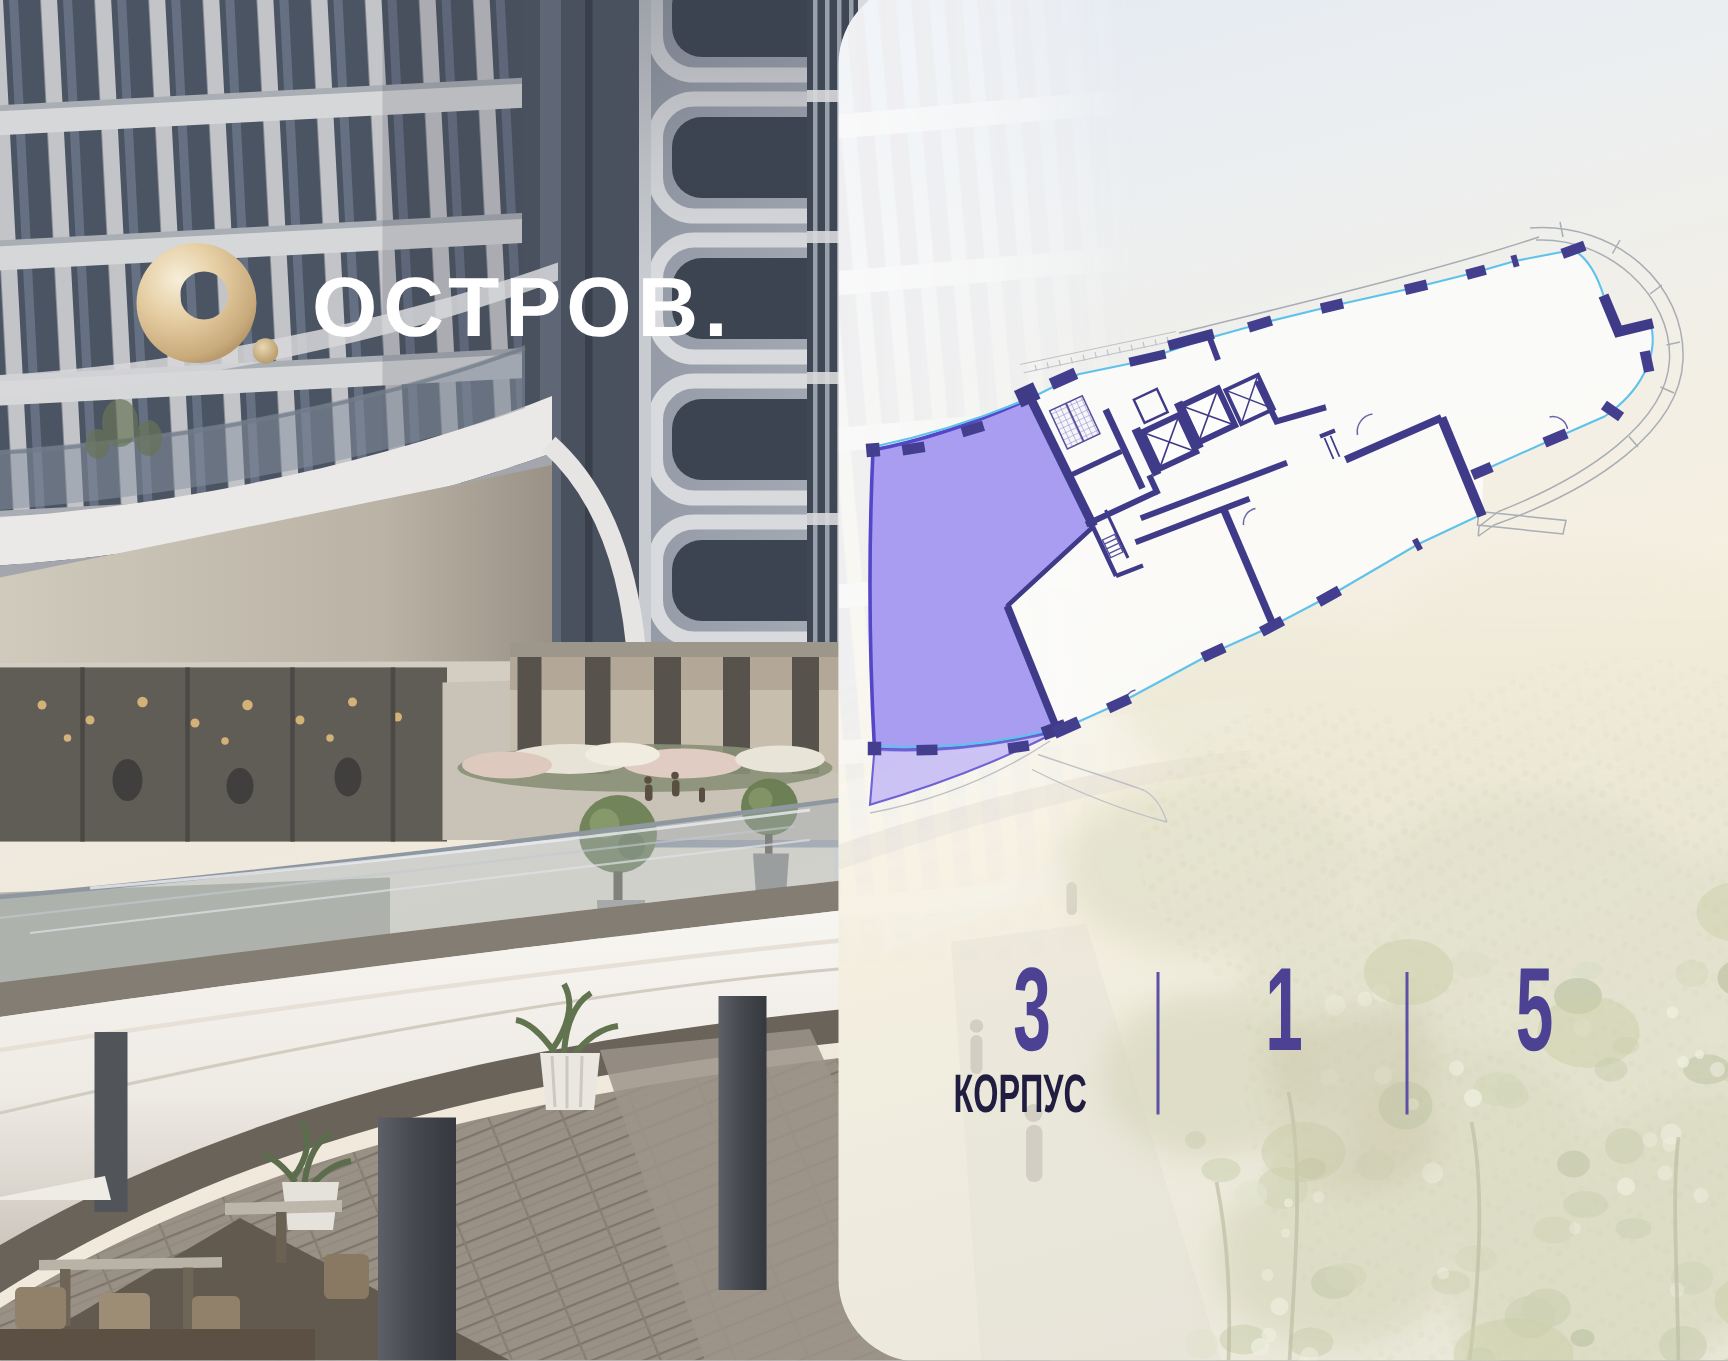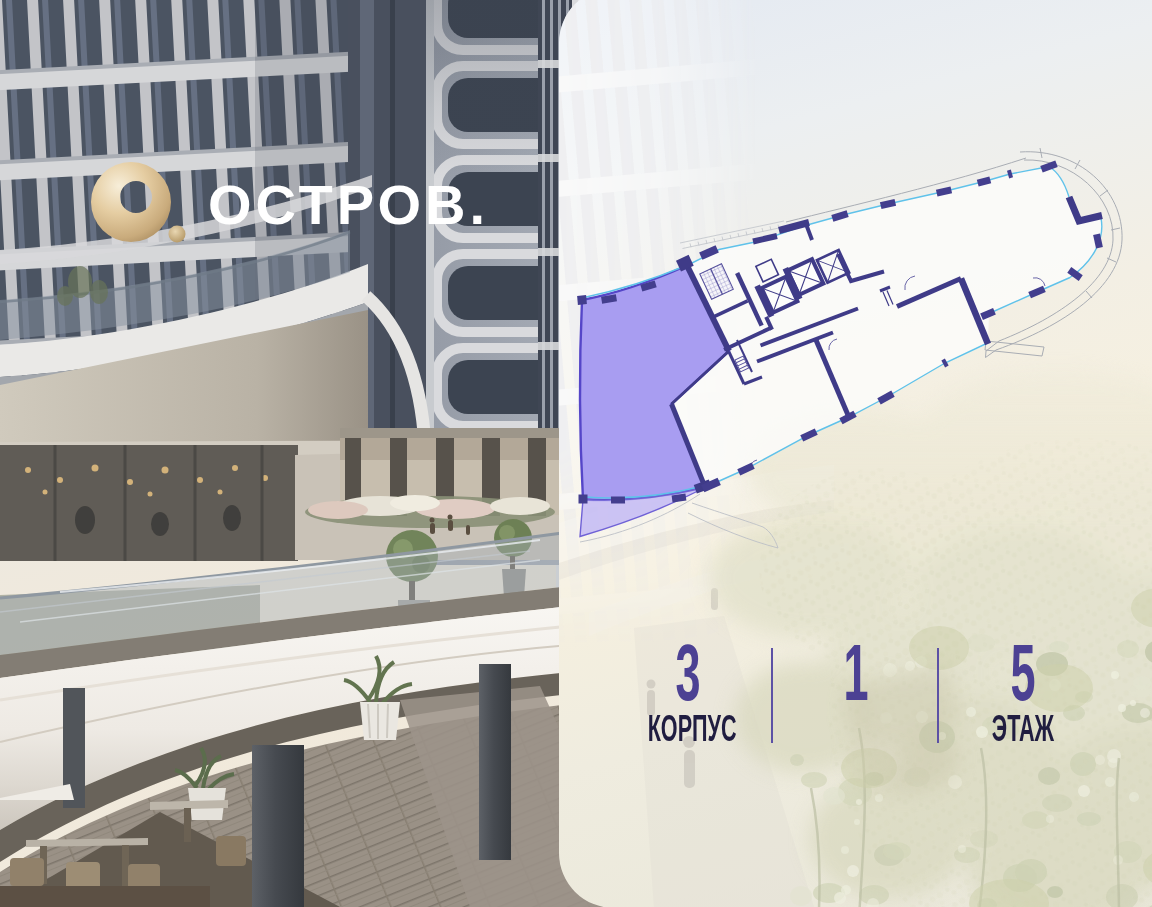--- a/index.html
+++ b/index.html
@@ -704,25 +704,24 @@
 
     <path d="M51,12 A40,40 0 1 0 51,92 A40,40 0 1 0 51,12 Z M56,31 A16,16 0 1 1 56,63 A16,16 0 1 1 56,31 Z" fill="url(#gold)" fill-rule="evenodd"></path>
 
     <circle cx="97" cy="84" r="8.5" fill="url(#gold2)"></circle>
 
     <text x="128" y="74" font-family="Liberation Sans, sans-serif" font-size="56" font-weight="700" fill="#ffffff" letter-spacing="4">ОСТРОВ.</text>
   </svg>
 
   <div class="info" style="left:588px;top:633px;width:200px;"><span class="num">3</span></div>
 
-  <div class="info" style="left:592px;top:711px;width:200px;"><span class="lab">КОРПУС</span></div>
+  <div class="info" style="left:580px;top:711px;width:200px;"><span class="lab">КОРПУС</span></div>
 
   <div class="divider" style="left:771px;top:648px;height:95px;"></div>
 
   <div class="info" style="left:756px;top:633px;width:200px;"><span class="num">1</span></div>
 
 
   <div class="divider" style="left:937px;top:648px;height:95px;"></div>
 
   <div class="info" style="left:923px;top:633px;width:200px;"><span class="num">5</span></div>
 
-  <div class="info" style="left:923px;top:711px;width:200px;"><span class="lab">ЭТАЖ</span></div>
 </div>
 
 </body></html>

